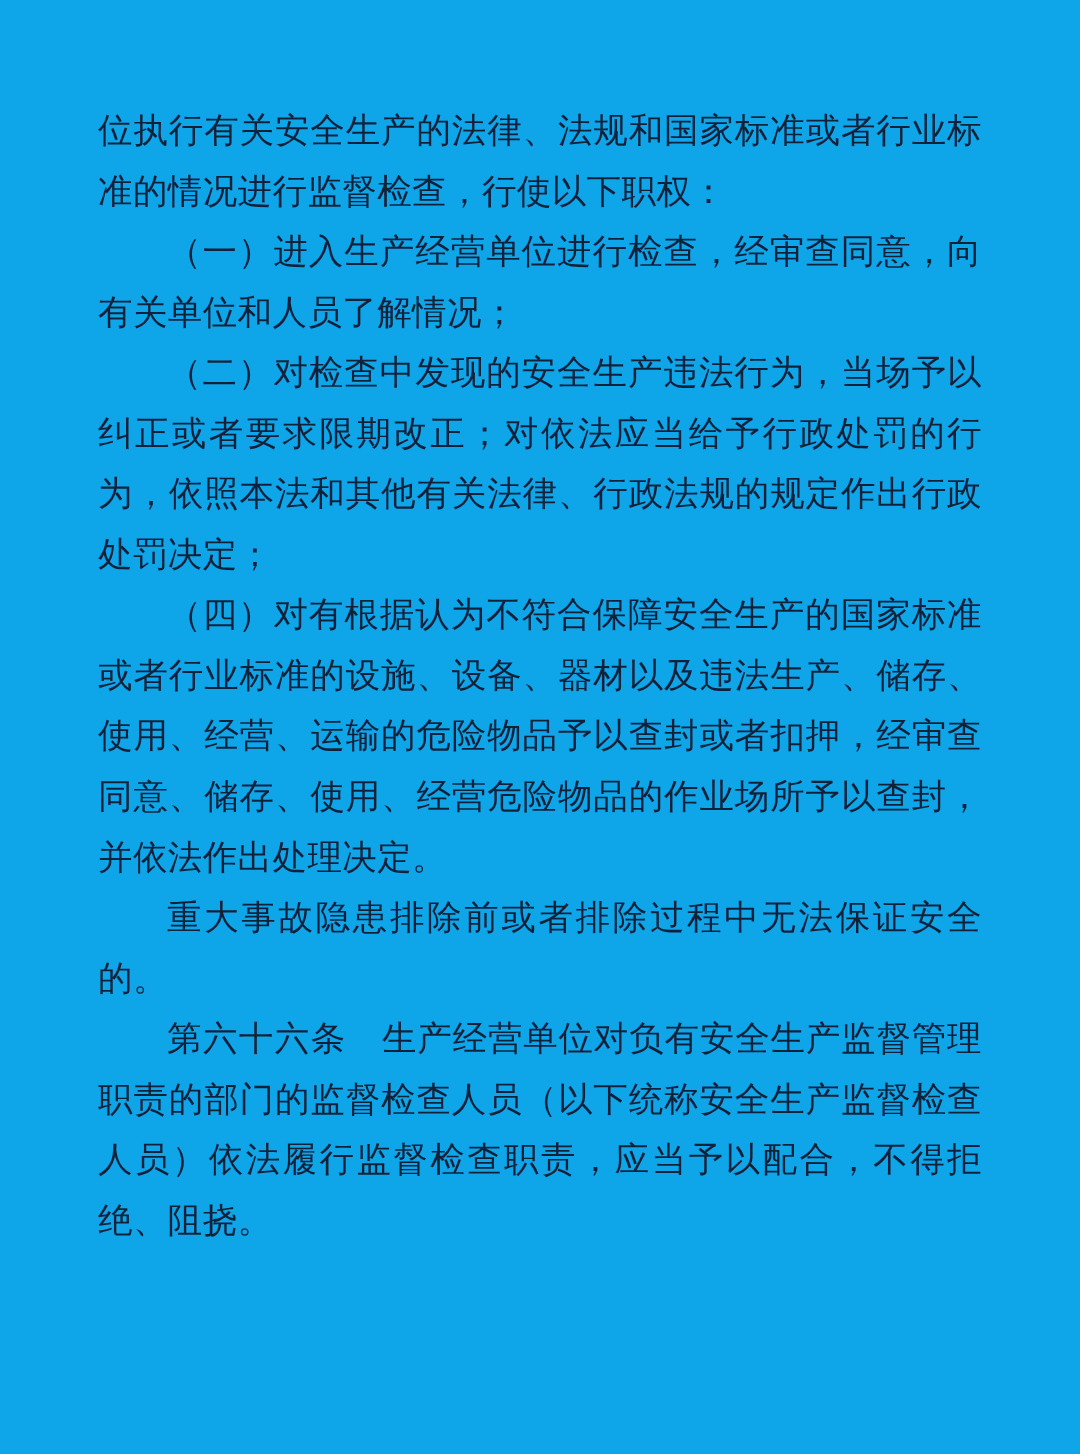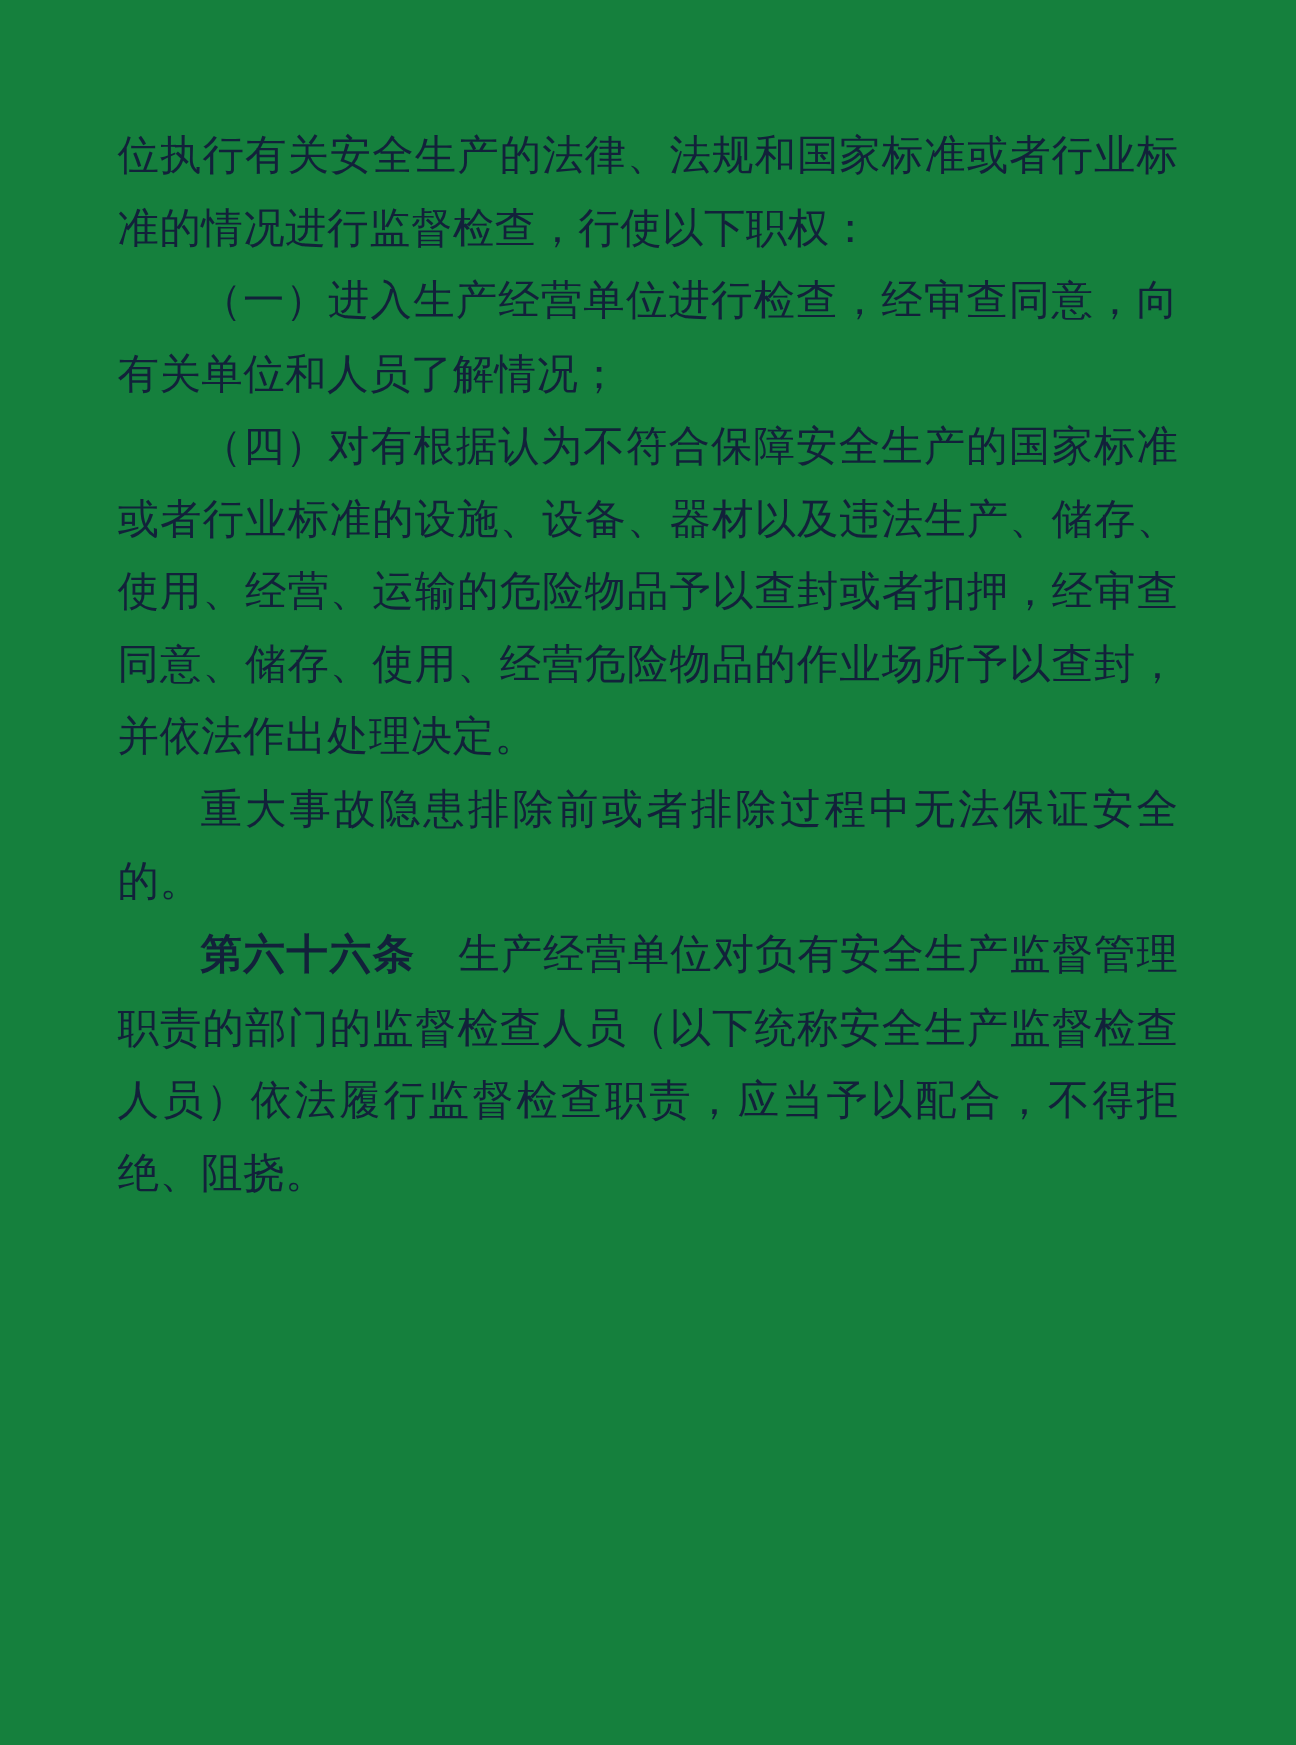--- a/index.html
+++ b/index.html
@@ -4,21 +4,21 @@
 <style>
   html, body {
     margin: 0;
     padding: 0;
     background: #ffffff;
   }
   .page {
     position: relative;
     width: 1080px;
     height: 1454px;
-    background: #15803d;
+    background: #0ea5e9;
     box-sizing: border-box;
     padding: 100px 98px 11px 98px;
     font-family: "DejaVu Serif", serif;
     color: #12213a;
     overflow: hidden;
   }
   .doc-body {
     font-size: 34.5px;
     line-height: 1.755;
     letter-spacing: 0.4px;
@@ -26,34 +26,35 @@
     text-justify: inter-ideograph;
   }
   .para {
     margin: 0;
     text-indent: 0;
   }
   .para.indent {
     text-indent: 2em;
   }
   .article-label {
-    font-weight: 700;
+    font-weight: 400;
     letter-spacing: 1px;
   }
 </style>
 </head>
 <body>
 
 <div class="page">
   <div class="doc-body">
 
     <p class="para">位执行有关安全生产的法律、法规和国家标准或者行业标准的情况进行监督检查，行使以下职权：</p>
 
     <p class="para indent">（一）进入生产经营单位进行检查，经审查同意，向有关单位和人员了解情况；</p>
 
+    <p class="para indent">（二）对检查中发现的安全生产违法行为，当场予以纠正或者要求限期改正；对依法应当给予行政处罚的行为，依照本法和其他有关法律、行政法规的规定作出行政处罚决定；</p>
 
 
     <p class="para indent">（四）对有根据认为不符合保障安全生产的国家标准或者行业标准的设施、设备、器材以及违法生产、储存、使用、经营、运输的危险物品予以查封或者扣押，经审查同意、储存、使用、经营危险物品的作业场所予以查封，并依法作出处理决定。</p>
 
     <p class="para indent">重大事故隐患排除前或者排除过程中无法保证安全的。</p>
 
     <p class="para indent"><span class="article-label">第六十六条</span><span>　</span><span>生产经营单位对负有安全生产监督管理职责的部门的监督检查人员（以下统称安全生产监督检查人员）依法履行监督检查职责，应当予以配合，不得拒绝、阻挠。</span></p>
 
   </div>
 </div>

